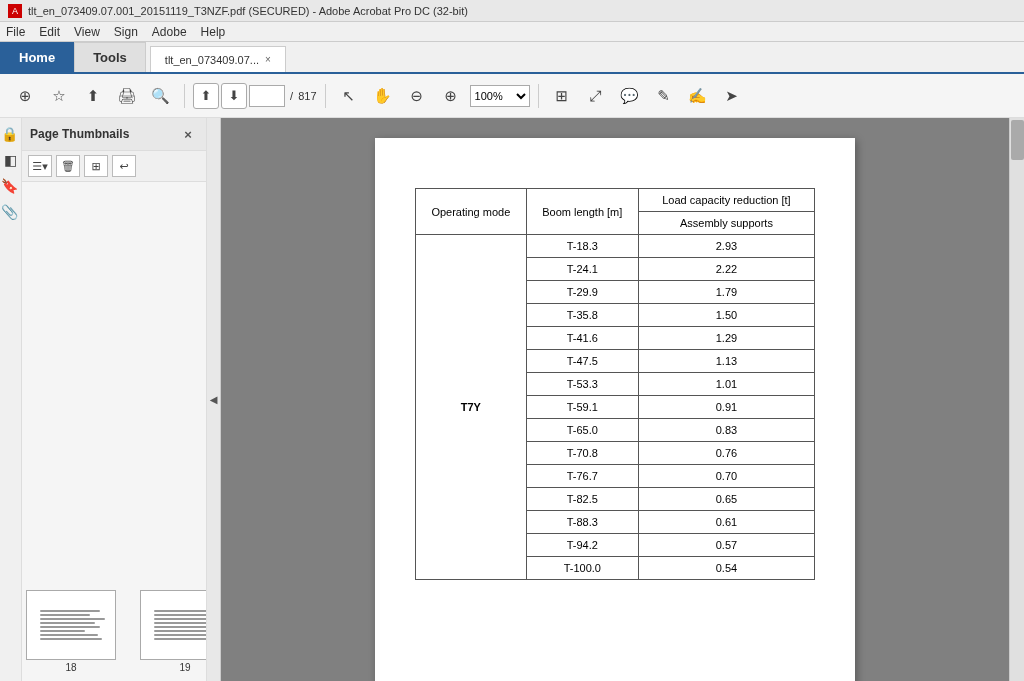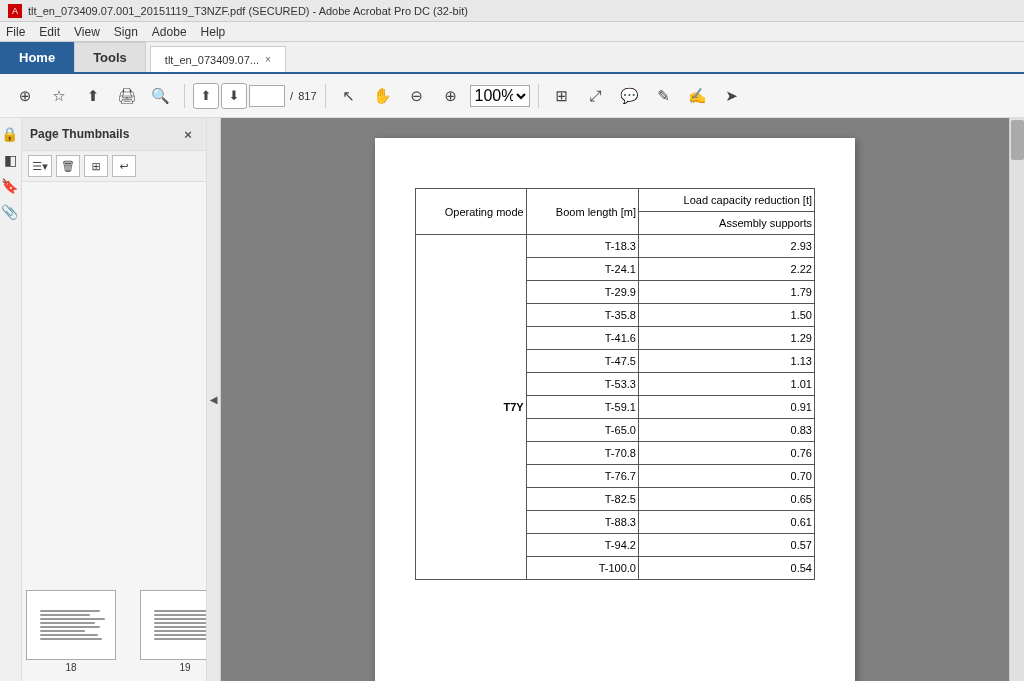--- a/index.html
+++ b/index.html
@@ -104,21 +104,21 @@
       display: flex; align-items: center; justify-content: center;
       border: 1px solid #aaa; background: #fff; cursor: pointer;
       border-radius: 3px; font-size: 13px; color: #444;
     }
     .page-input {
       width: 36px; height: 22px; text-align: center; border: 1px solid #aaa;
       font-size: 11px; background: #fff;
     }
     .page-total { font-size: 11px; color: #333; }
     .zoom-select {
-      width: 60px; height: 22px; font-size: 16px; border: 1px solid #aaa;
+      width: 60px; height: 22px; font-size: 11px; border: 1px solid #aaa;
       background: #fff; cursor: pointer;
     }
 
     
     #main {
       display: flex;
       height: calc(681px - 22px - 20px - 32px - 44px);
     }
 
     
@@ -214,21 +214,21 @@
     
     .pdf-table {
       border-collapse: collapse;
       width: 100%;
       font-size: 11px;
       margin-top: 20px;
     }
     .pdf-table th, .pdf-table td {
       border: 1px solid #555;
       padding: 5px 2px;
-      text-align: right;
+      text-align: center;
     }
     .pdf-table th {
       background: #fff;
       font-weight: normal;
     }
 
     
     #right-scroll {
       width: 15px;
       background: #e0e0e0;

